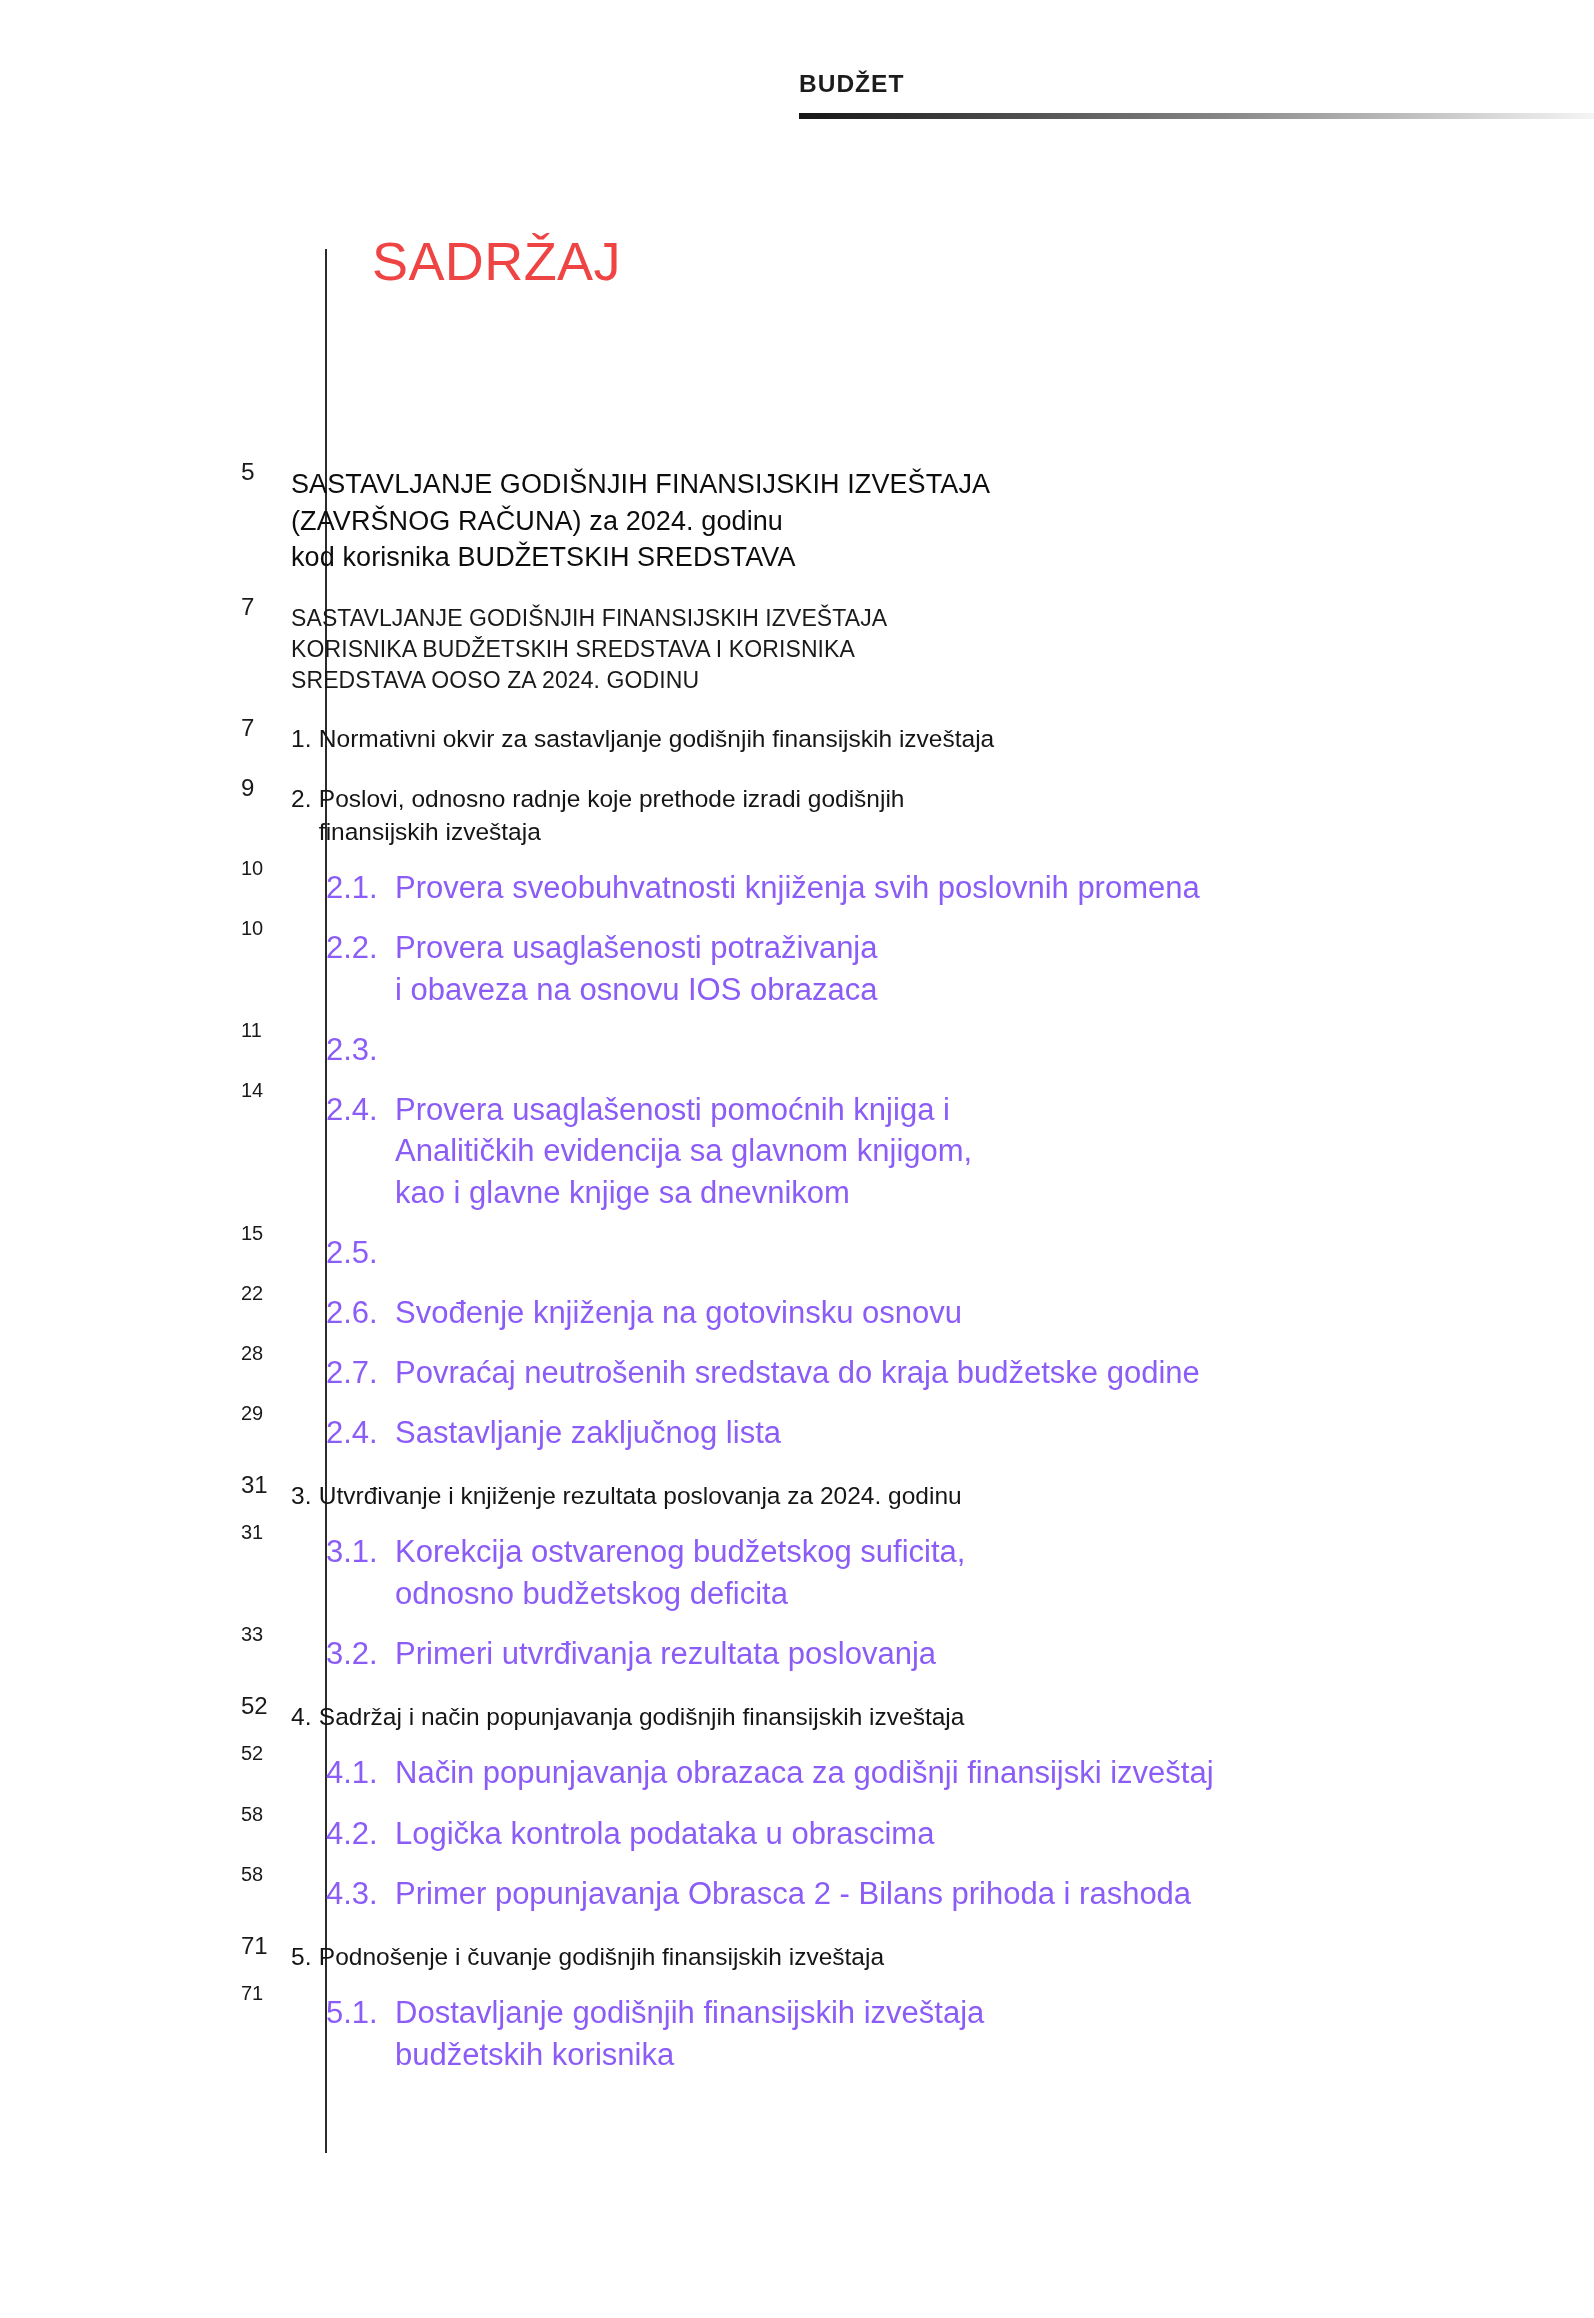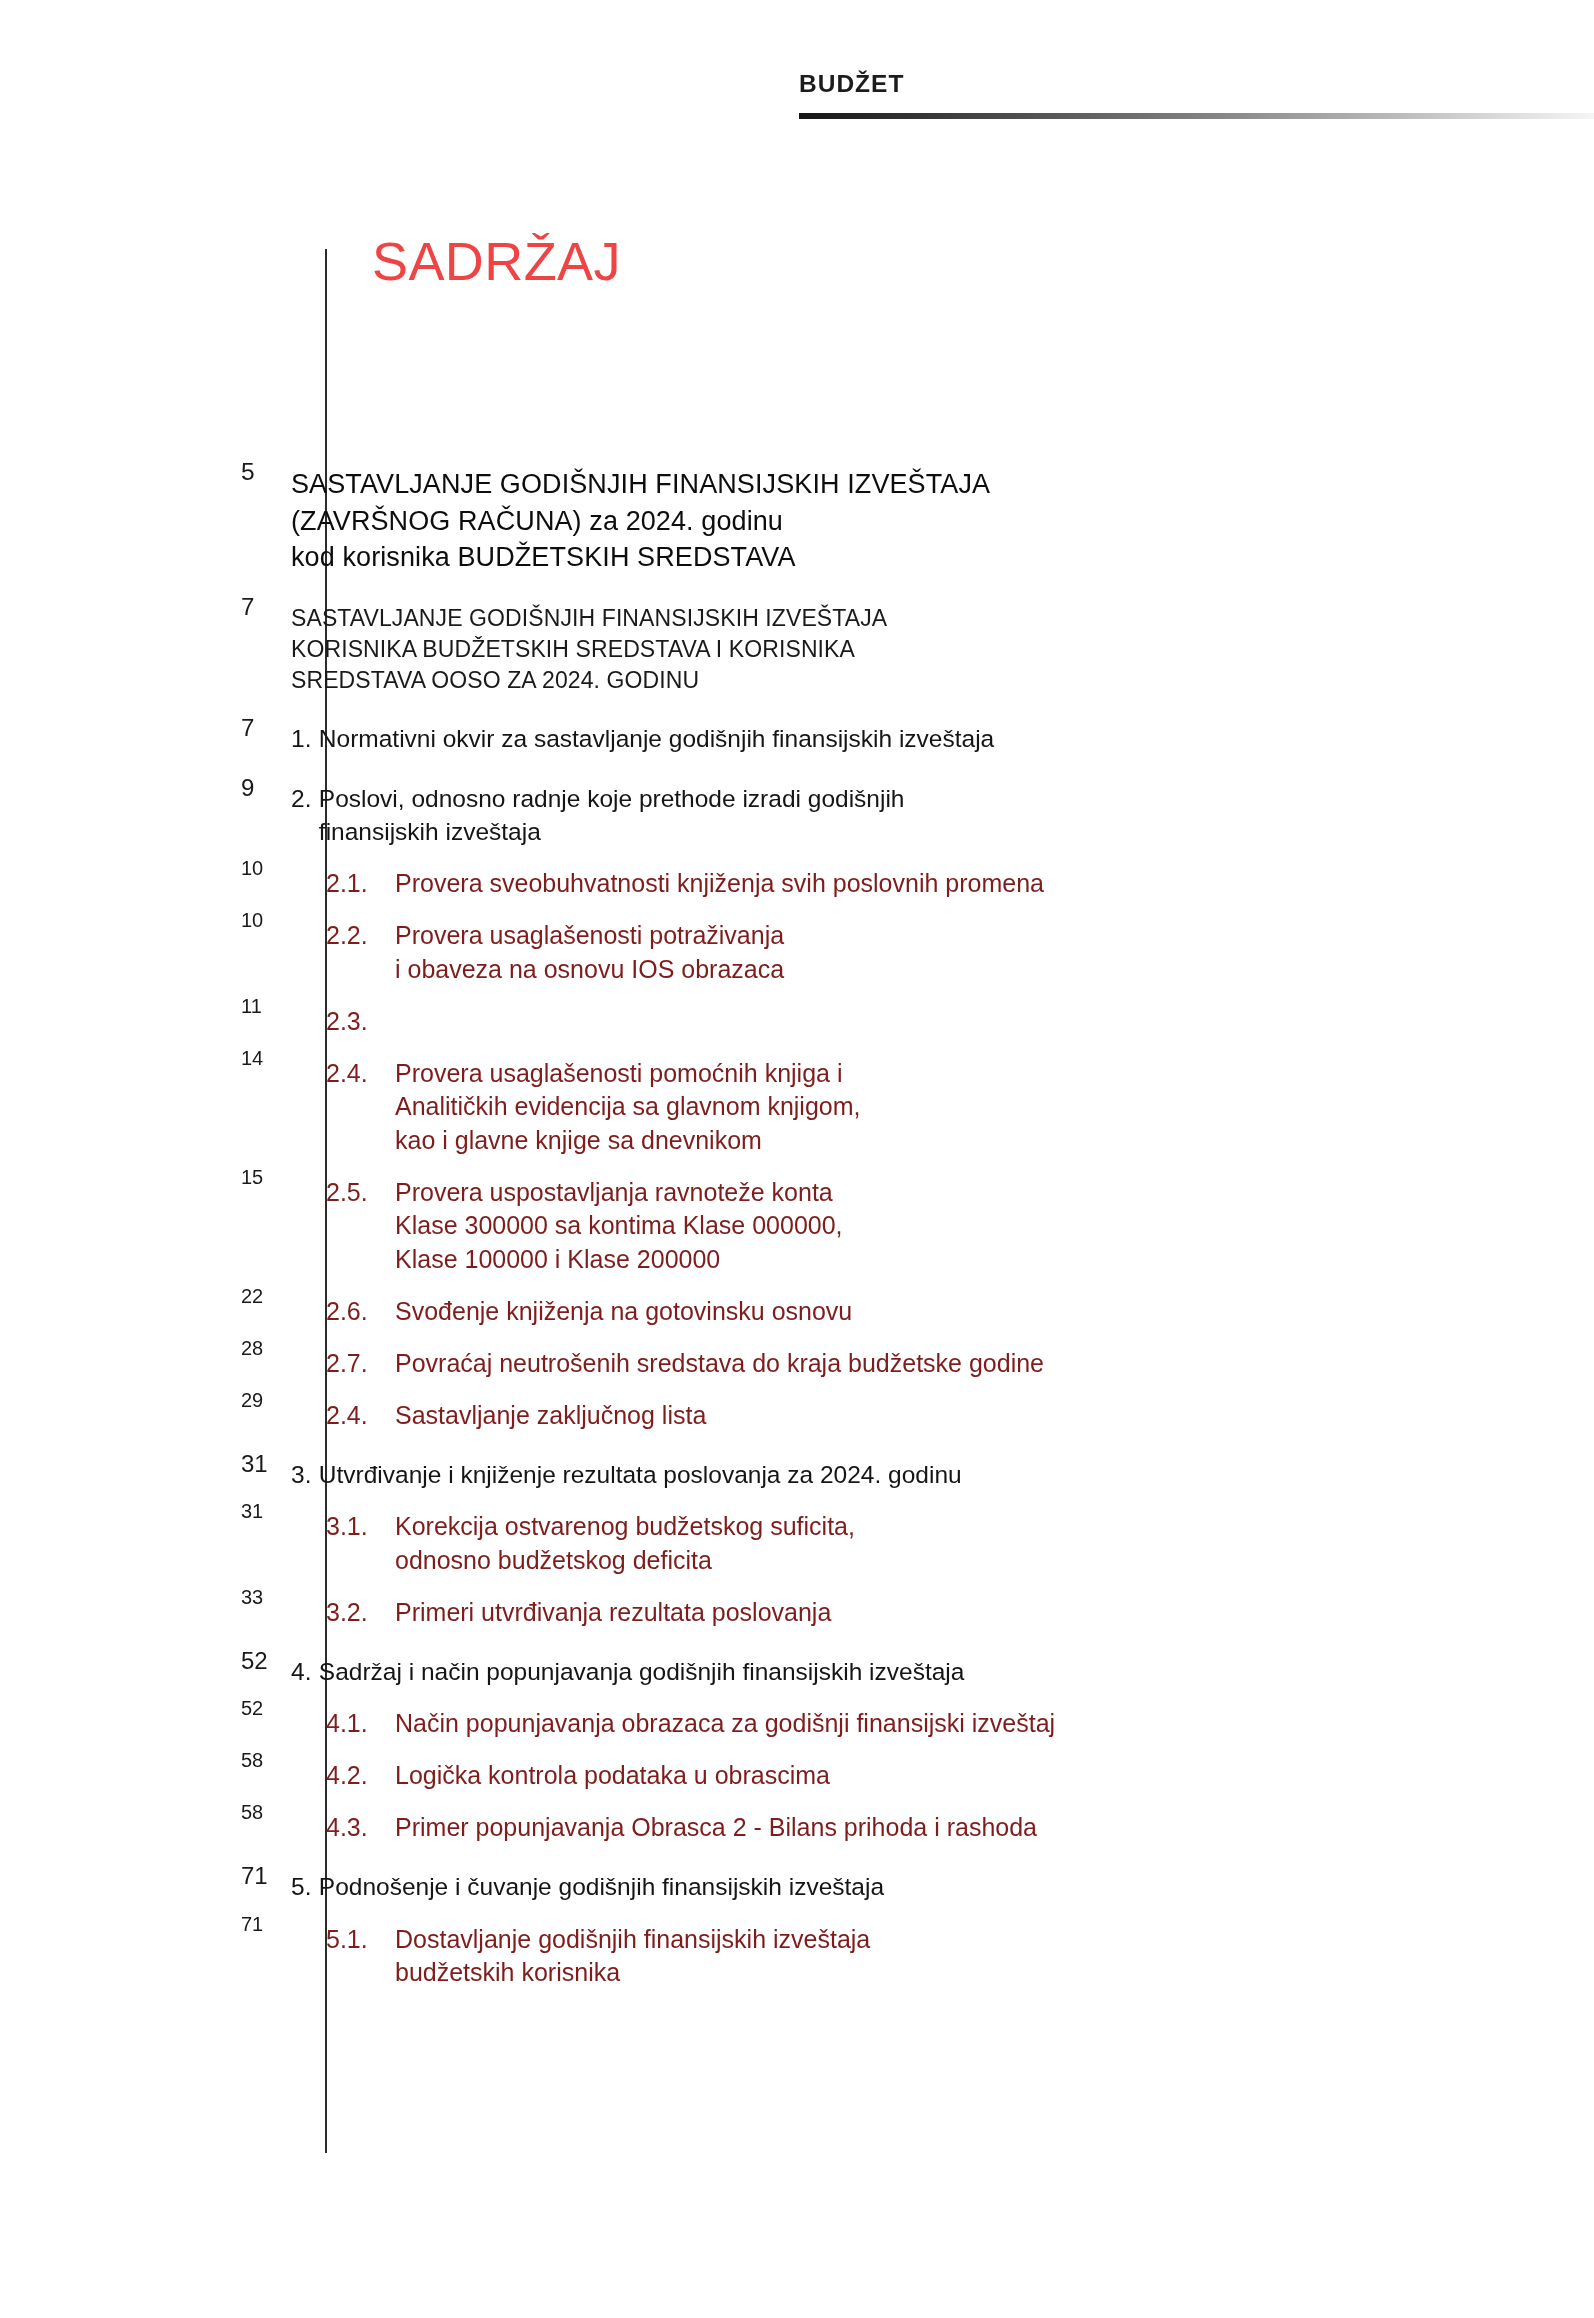--- a/index.html
+++ b/index.html
@@ -139,24 +139,24 @@
     line-height: 1.34;
     color: #151515;
   }
   .lvl-1 .toc-page {
     font-size: 24px;
     line-height: 1.39;
   }
   .lvl-1 .toc-num { padding-right: 7.4px; }
 
   .lvl-2 .toc-body {
-    font-size: 25px;
+    font-size: 31px;
     font-weight: 300;
     line-height: 1.34;
-    color: #7f1d1d;
+    color: #8b5cf6;
     padding-left: 85px;
   }
   .lvl-2 .toc-page {
     font-size: 20px;
     line-height: 1.39;
   }
   .lvl-2 .toc-num {
     width: 69px;
     flex: 0 0 69px;
   }
@@ -237,23 +237,20 @@
         <span class="toc-num">2.4.</span>
         <span class="toc-text">Provera usaglašenosti pomoćnih knjiga i
 Analitičkih evidencija sa glavnom knjigom,
 kao i glavne knjige sa dnevnikom</span>
       </div>
     </div>
     <div class="toc-entry lvl-2 gap-sm">
       <div class="toc-page">15</div>
       <div class="toc-body">
         <span class="toc-num">2.5.</span>
-        <span class="toc-text">Provera uspostavljanja ravnoteže konta
-Klase 300000 sa kontima Klase 000000,
-Klase 100000 i Klase 200000</span>
       </div>
     </div>
     <div class="toc-entry lvl-2 gap-sm">
       <div class="toc-page">22</div>
       <div class="toc-body">
         <span class="toc-num">2.6.</span>
         <span class="toc-text">Svođenje knjiženja na gotovinsku osnovu</span>
       </div>
     </div>
     <div class="toc-entry lvl-2 gap-sm">

